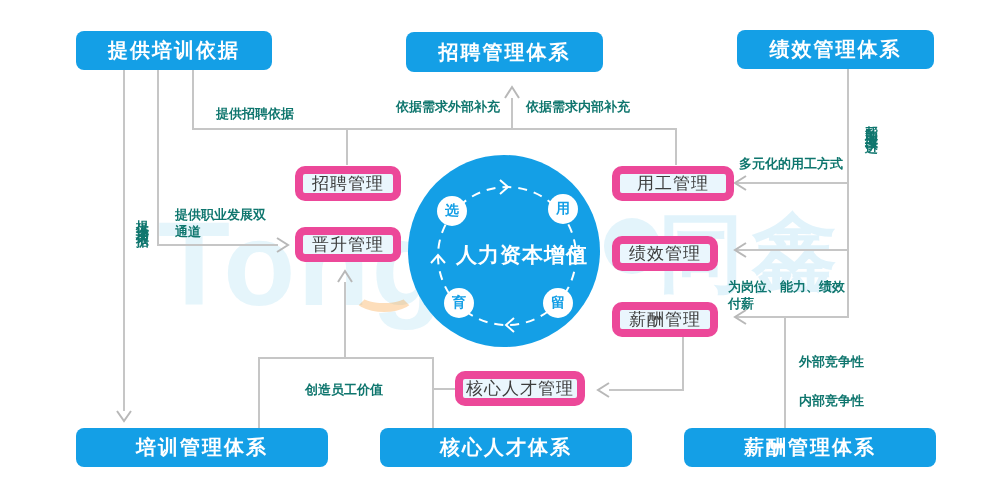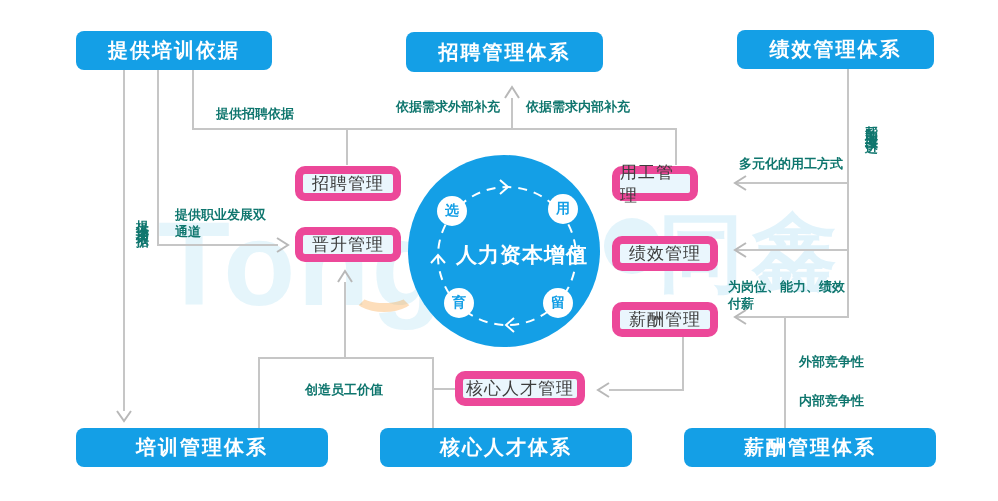--- a/index.html
+++ b/index.html
@@ -100,21 +100,21 @@
   <div class="banner" style="left:76px;top:31px;width:196px;height:39px;">提供培训依据</div>
   <div class="banner" style="left:406px;top:32px;width:197px;height:40px;">招聘管理体系</div>
   <div class="banner" style="left:737px;top:30px;width:197px;height:39px;">绩效管理体系</div>
 
   <div class="banner" style="left:76px;top:428px;width:252px;height:39px;">培训管理体系</div>
   <div class="banner" style="left:380px;top:428px;width:252px;height:39px;">核心人才体系</div>
   <div class="banner" style="left:684px;top:428px;width:252px;height:39px;">薪酬管理体系</div>
 
   <div class="mini" style="left:295px;top:166px;width:106px;height:35px;">招聘管理</div>
   <div class="mini" style="left:295px;top:227px;width:106px;height:35px;">晋升管理</div>
-  <div class="mini" style="left:612px;top:166px;width:86px;height:35px;">用工管理</div>
+  <div class="mini" style="left:612px;top:166px;width:122px;height:35px;">用工管理</div>
   <div class="mini" style="left:612px;top:236px;width:106px;height:35px;">绩效管理</div>
   <div class="mini" style="left:612px;top:302px;width:106px;height:35px;">薪酬管理</div>
   <div class="mini" style="left:455px;top:371px;width:130px;height:35px;">核心人才管理</div>
 
   <div class="big-circle"></div>
   <svg class="circle-deco" width="192" height="192" viewBox="0 0 192 192">
     <g stroke="#ffffff" stroke-width="2" fill="none">
       <circle cx="99" cy="101" r="69" stroke-dasharray="9 7"></circle>
       <polyline points="92,25 100,32 92,39"></polyline>
       <polyline points="161,94 168,102 175,94"></polyline>

